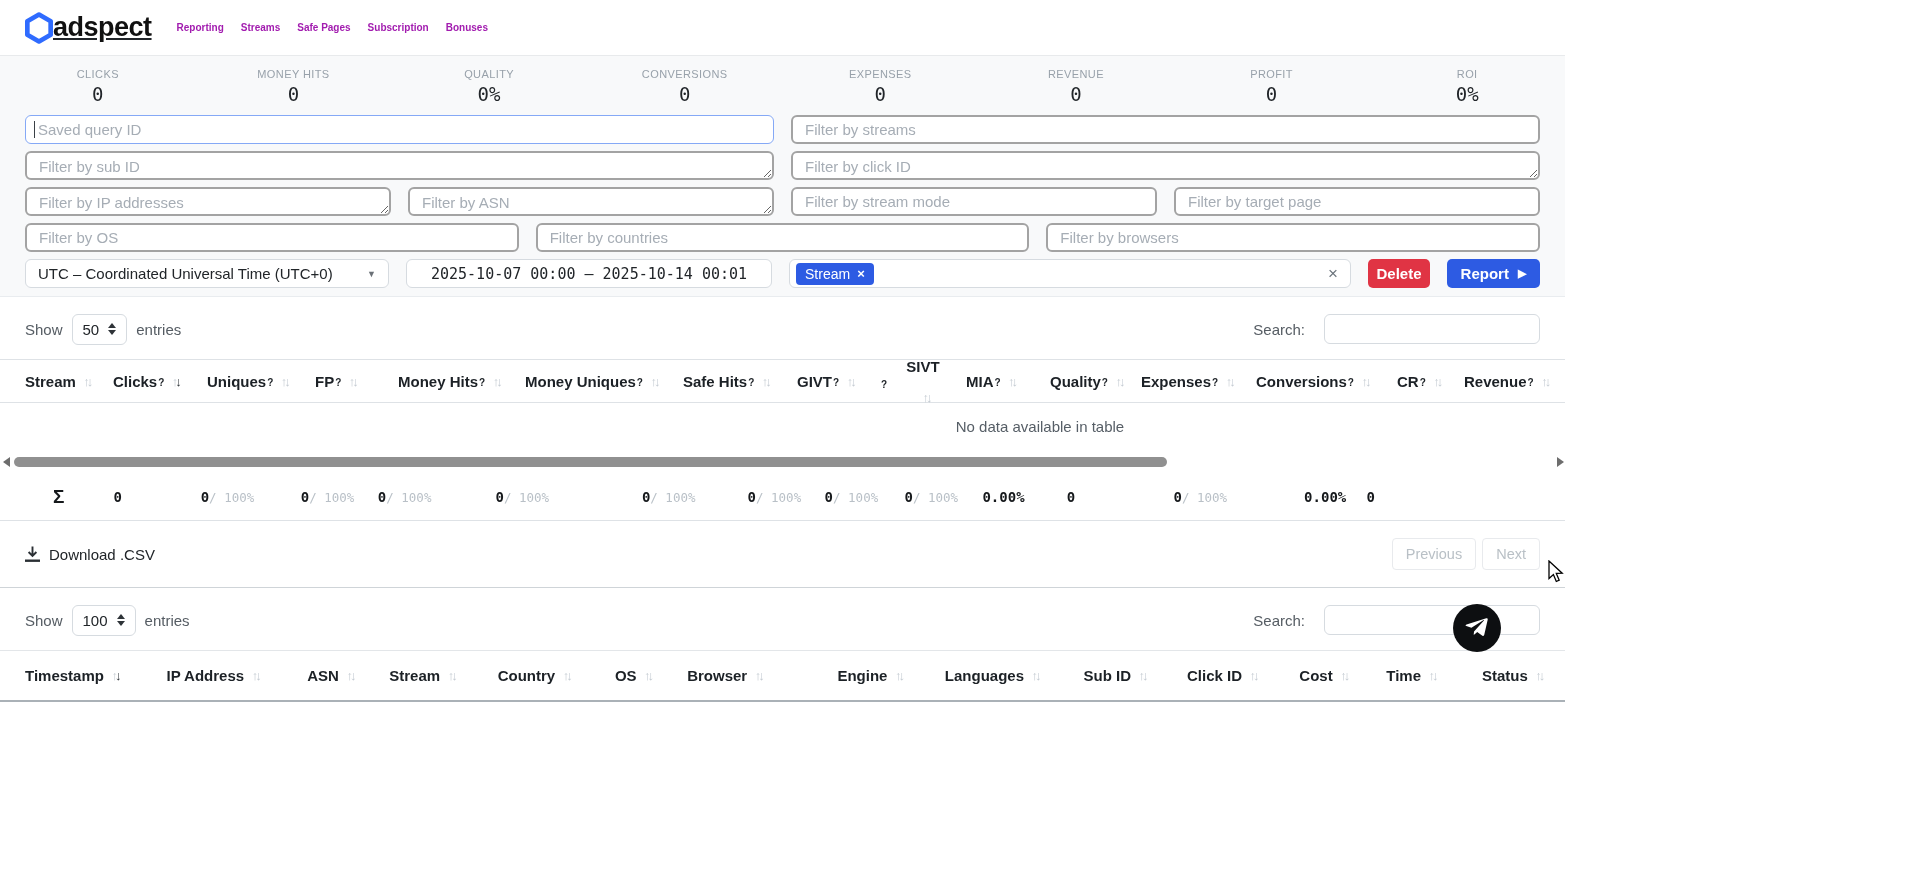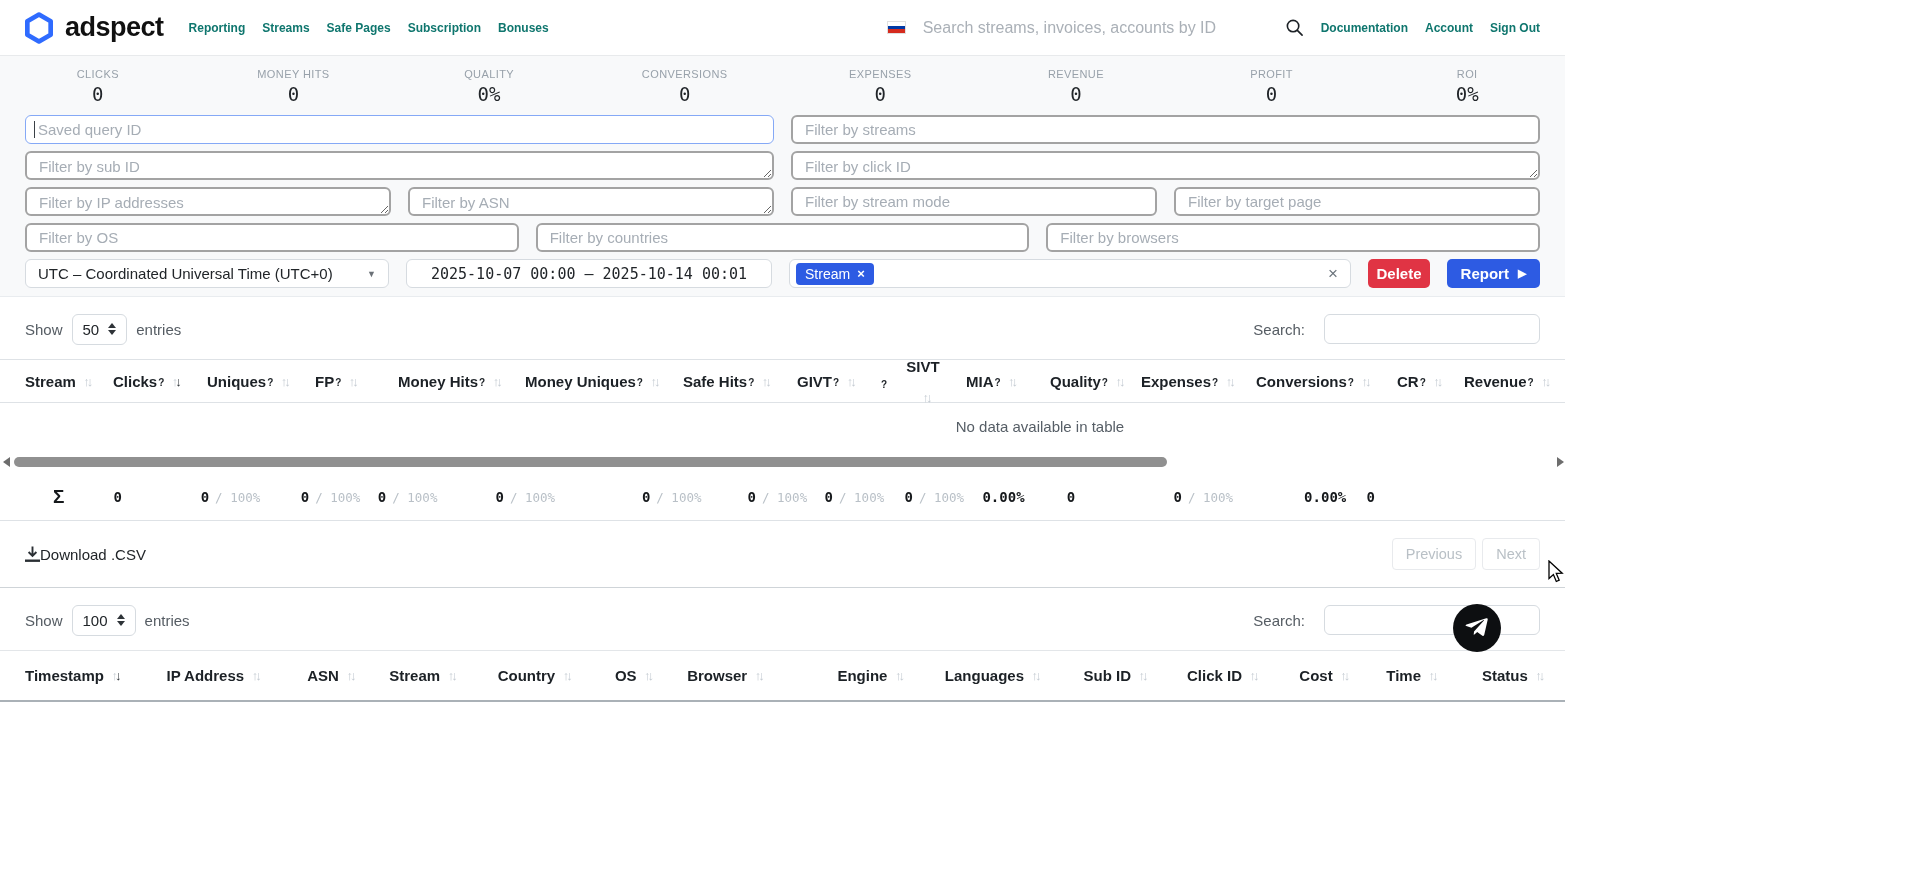--- a/index.html
+++ b/index.html
@@ -2,24 +2,24 @@
 <html><head>
 <meta charset="utf-8">
 <style>
   * { box-sizing: border-box; margin: 0; padding: 0; }
   html,body { width: 1906px; height: 873px; background:#fff; overflow:hidden; }
   body { font-family:"Liberation Sans", sans-serif; color:#212529; position:relative; }
   .page { width:1565px; }
 
   
   .navbar { height:56px; display:flex; align-items:center; padding:0 25px; background:#fff; border-bottom:1px solid #e8eaec; }
-  .logo { display:flex; align-items:center; gap:12px; cursor:pointer; }
+  .logo { display:flex; align-items:center; gap:0; cursor:pointer;text-decoration:underline; }
   .logo-text { font-size:27px; font-weight:800; letter-spacing:-0.5px; color:#111; }
   .menu { display:flex; gap:17px; margin-left:25px; }
-  .menu a, .nav-links a { color:#0f766e; font-size:12px; font-weight:700; text-decoration:none; white-space:nowrap; }
+  .menu a, .nav-links a { color:#a21caf; font-size:10px; font-weight:700; text-decoration:none; white-space:nowrap; }
   .nav-right { margin-left:auto; display:flex; align-items:center; gap:17px; }
   .flag { width:19px; height:13px; display:flex; flex-direction:column; border:1px solid #e0e0e0; }
   .flag b { flex:1; display:block; }
   .nav-search { width:345px; border:none; outline:none; font-size:16px; color:#212529; background:transparent; }
   .nav-search::placeholder { color:#aab0b7; }
   .search-icon { display:flex; align-items:center; }
   .nav-links { display:flex; gap:17px; }
 
   
   .panel { background:#f8f9fa; border-bottom:1px solid #e9ecef; padding:6px 25px 8px; }
@@ -74,26 +74,26 @@
   .empty-row { width:2080px; text-align:center; padding:15px 0 17px; font-size:15px; color:#565e66; }
 
   .h-scrollbar { position:relative; height:18px; margin:1px 0 2px; }
   .sb-thumb { position:absolute; left:14px; top:4px; width:1153px; height:10px; background:#909090; border-radius:5px; cursor:grab; }
   .sb-left { position:absolute; left:3px; top:4px; width:0; height:0; border-top:5px solid transparent; border-bottom:5px solid transparent; border-right:7px solid #6d6d6d; cursor:pointer; }
   .sb-right { position:absolute; right:1px; top:4px; width:0; height:0; border-top:5px solid transparent; border-bottom:5px solid transparent; border-left:7px solid #6d6d6d; cursor:pointer; }
 
   .tfoot { display:flex; align-items:center; height:48px; padding-left:25px; border-bottom:1px solid #dee2e6; overflow:hidden; }
   .fd { white-space:nowrap; padding-left:5px; }
   .fd .main { font-family:"DejaVu Sans Mono", monospace; font-weight:700; font-size:14px; color:#16191c; }
-  .fd .sub { font-family:"DejaVu Sans Mono", monospace; font-size:12.5px; color:#b9c0c7; margin-left:6px; }
+  .fd .sub { font-family:"DejaVu Sans Mono", monospace; font-size:12.5px; color:#b9c0c7; }
   .fd.sigma { padding-left:28px; }
   .fd.sigma .main { font-family:"Liberation Sans", sans-serif; font-size:19px; }
 
   .csv-row { display:flex; align-items:center; margin:14px 25px; height:38px; }
-  .csv-link { display:flex; align-items:center; font-size:15px; color:#212529; text-decoration:none; cursor:pointer; }
+  .csv-link { display:flex; align-items:center; gap:9px; font-size:15px; color:#212529; text-decoration:none; cursor:pointer; }
   .pagination { margin-left:auto; display:flex; gap:6px; }
   .page-btn { border:1px solid #e8eaed; border-radius:4px; background:#fff; color:#b9c0c6; font-size:14.5px; padding:7px 13px; cursor:default; }
 
   .section-divider { border:none; border-top:1px solid #cfd4d8; }
 
   .thead2 { display:flex; align-items:center; height:52px; padding-left:25px; margin-top:2px;
             border-top:1px solid #e3e6e9; border-bottom:2px solid #aab1b7; }
 
   
   .telegram { position:absolute; left:1453px; top:604px; width:48px; height:48px; border-radius:50%;
@@ -112,39 +112,20 @@
       </svg>
       <span class="logo-text">adspect</span>
     </div>
     <nav class="menu">
       <a href="#">Reporting</a>
       <a href="#">Streams</a>
       <a href="#">Safe Pages</a>
       <a href="#">Subscription</a>
       <a href="#">Bonuses</a>
     </nav>
-    <div class="nav-right">
-      <span class="flag">
-          <b style="background:#fff"></b>
-          <b style="background:#0039a6"></b>
-          <b style="background:#d52b1e"></b>
-        </span>
-      <input class="nav-search" placeholder="Search streams, invoices, accounts by ID" style="">
-      <span class="search-icon">
-        <svg width="19" height="19" viewBox="0 0 20 20">
-            <circle cx="8.5" cy="8.5" r="6" fill="none" stroke="#1c2126" stroke-width="1.7"></circle>
-            <line x1="13" y1="13" x2="18" y2="18" stroke="#1c2126" stroke-width="1.7" stroke-linecap="round"></line>
-          </svg>
-      </span>
-      <div class="nav-links">
-        <a href="#">Documentation</a>
-        <a href="#">Account</a>
-        <a href="#">Sign Out</a>
-      </div>
-    </div>
   </header>
 
   <section class="panel">
     <div class="stats">
       <div class="stat">
           <div class="stat-label">CLICKS</div>
           <div class="stat-value">0</div>
         </div>
       <div class="stat">
           <div class="stat-label">MONEY HITS</div>

